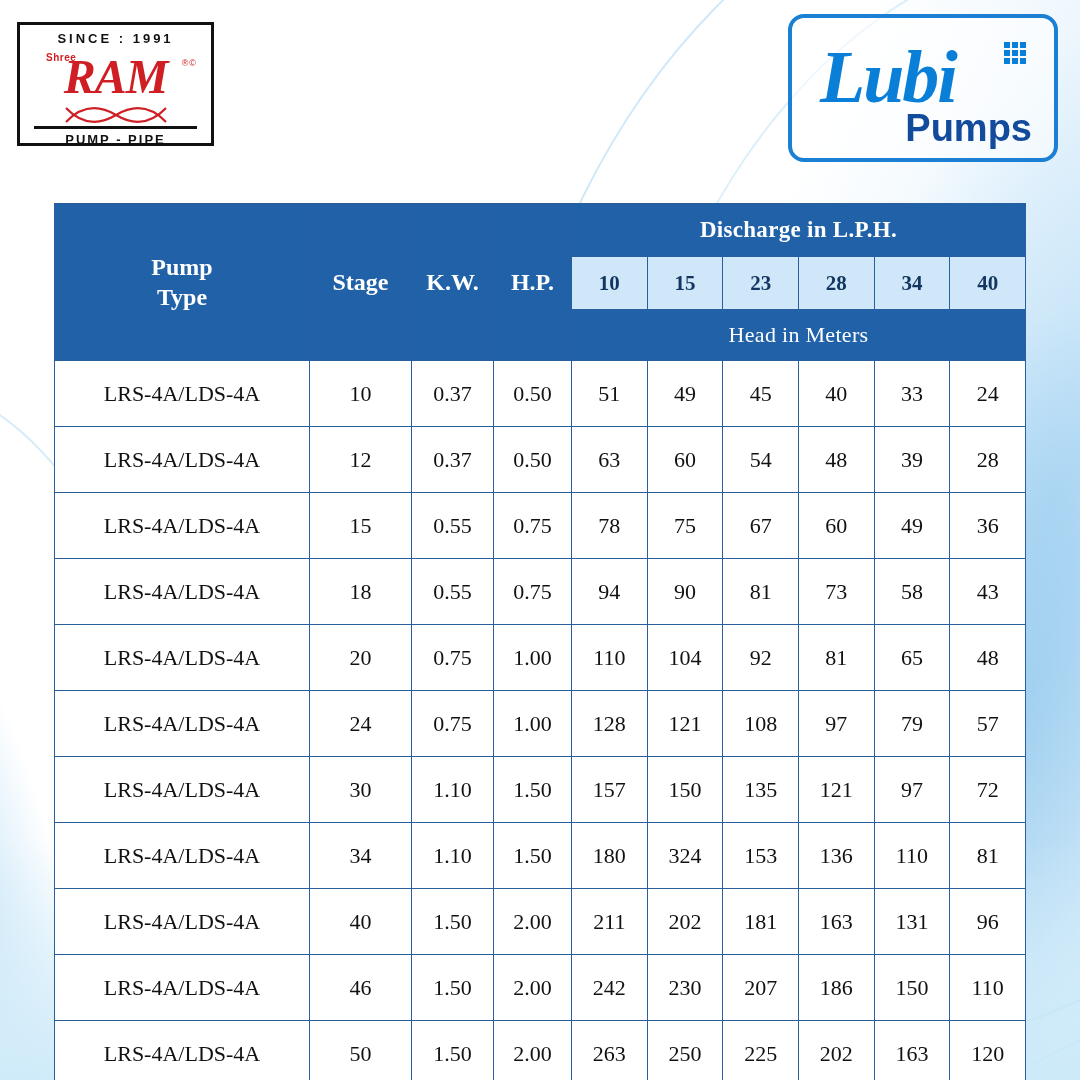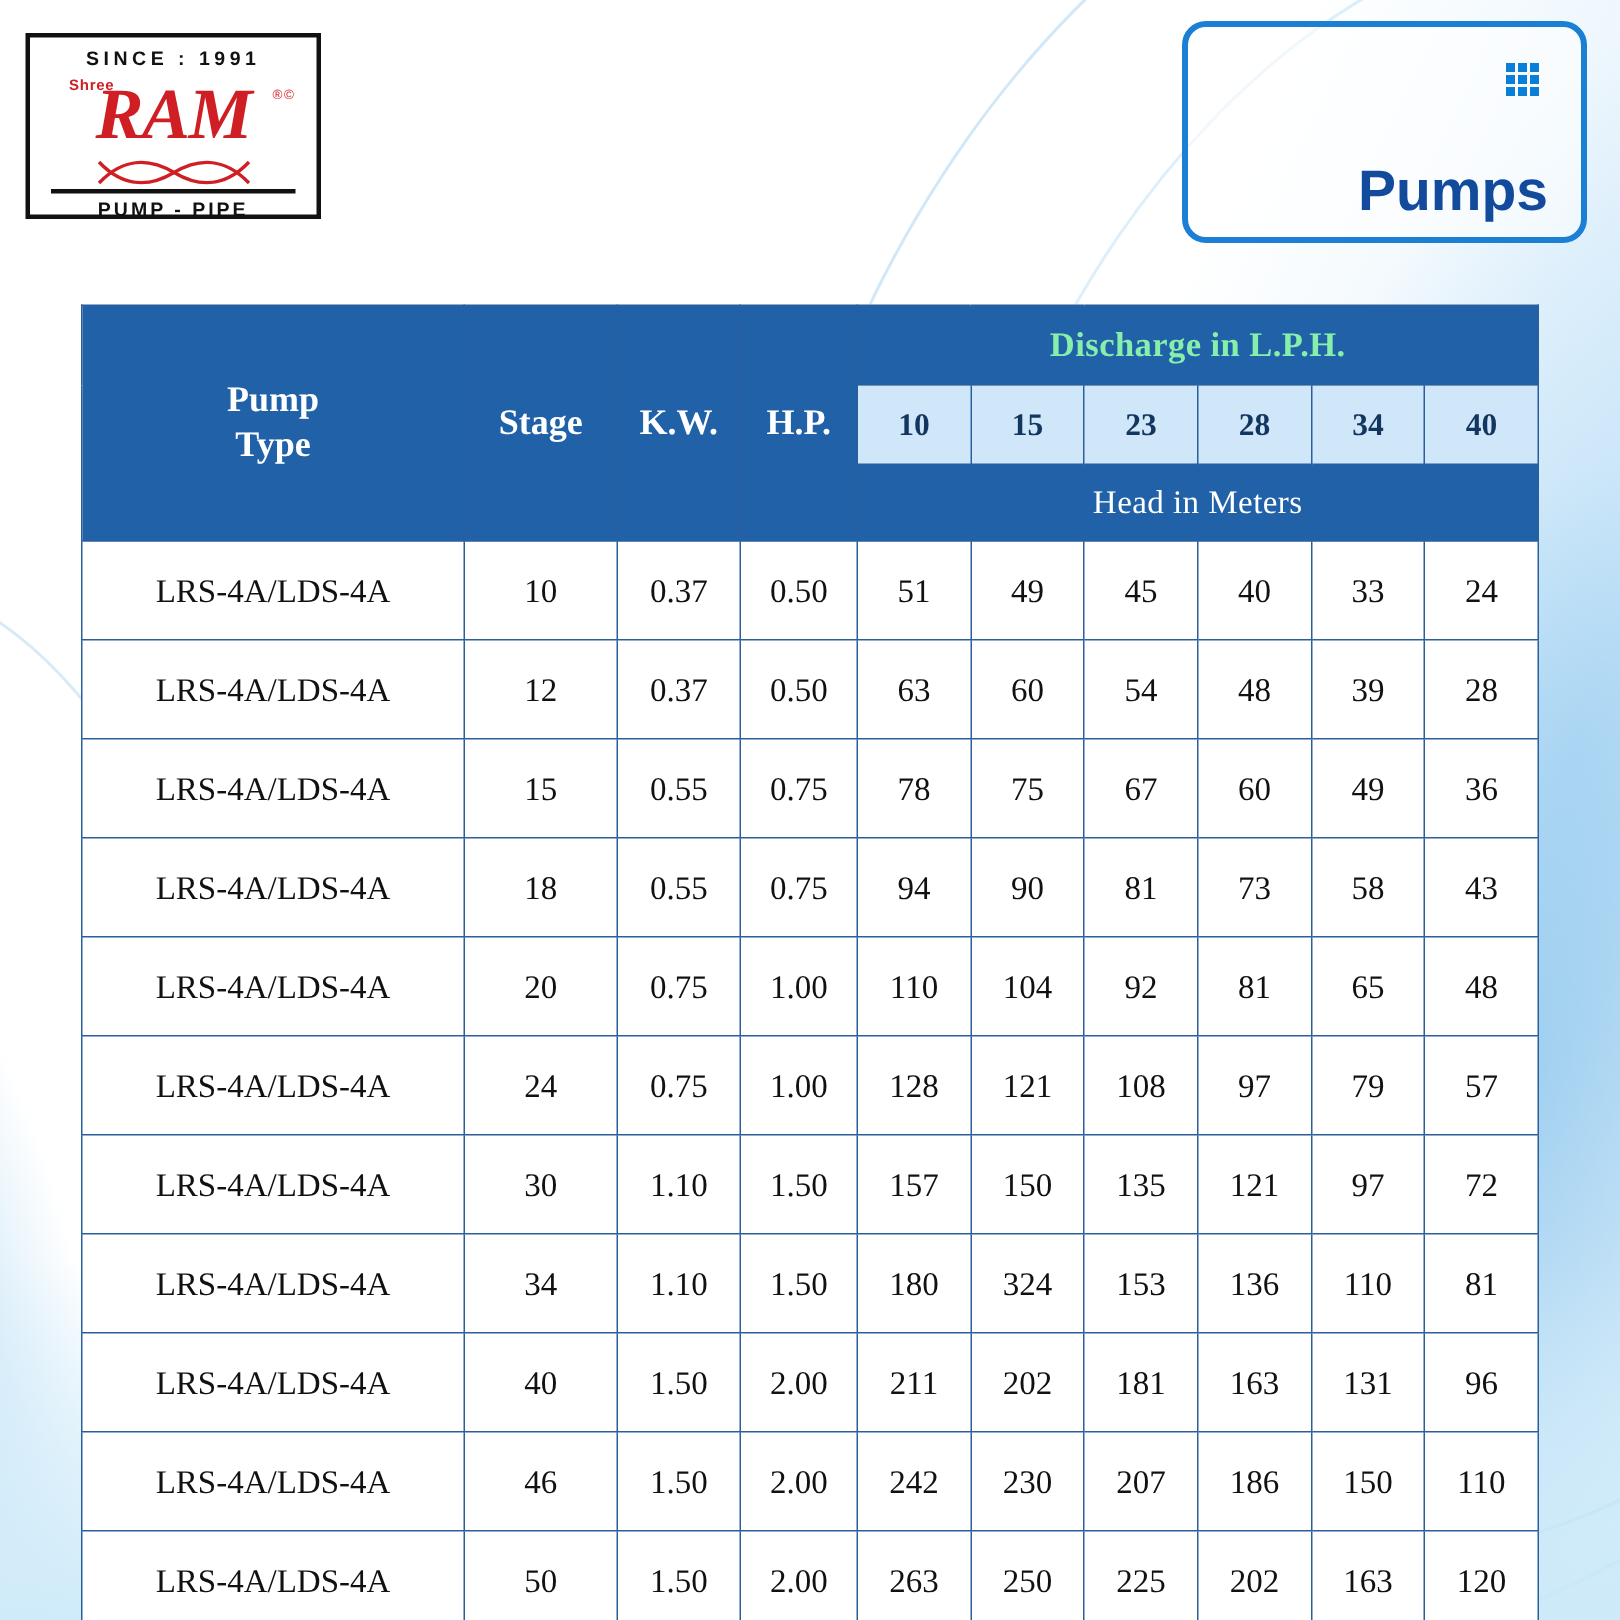--- a/index.html
+++ b/index.html
@@ -221,21 +221,21 @@
     vertical-align: middle;
   }
   .hdr-main {
     background: #2061a8;
     color: #ffffff;
     font-family: "Liberation Serif", serif;
     font-weight: bold;
   }
   .hdr-disc {
     background: #2061a8;
-    color: #86efac;
+    color: #ffffff;
     font-size: 23px;
     font-weight: bold;
     height: 50px;
     letter-spacing: .3px;
   }
   .hdr-head {
     background: #2061a8;
     color: #ffffff;
     font-size: 22px;
     font-weight: normal;
@@ -290,20 +290,21 @@
         <svg class="ram-swirl" viewBox="0 0 110 22">
           <path d="M5,4 C22,22 40,20 55,11 C70,2 88,0 105,18" stroke="#cf1f24" stroke-width="2.2" fill="none"></path>
           <path d="M5,18 C22,0 40,2 55,11 C70,20 88,22 105,4" stroke="#cf1f24" stroke-width="2.2" fill="none"></path>
         </svg>
       </div>
       <div class="ram-rule"></div>
       <div class="ram-sub">PUMP - PIPE</div>
     </div>
 
     <div class="lubi-box">
+      <div class="lubi-word">Lubi</div>
       <div class="lubi-dots">
         <i style="left:0;top:0"></i>
           <i style="left:8px;top:0"></i>
           <i style="left:16px;top:0"></i>
         <i style="left:0;top:8px"></i>
           <i style="left:8px;top:8px"></i>
           <i style="left:16px;top:8px"></i>
         <i style="left:0;top:16px"></i>
           <i style="left:8px;top:16px"></i>
           <i style="left:16px;top:16px"></i>

